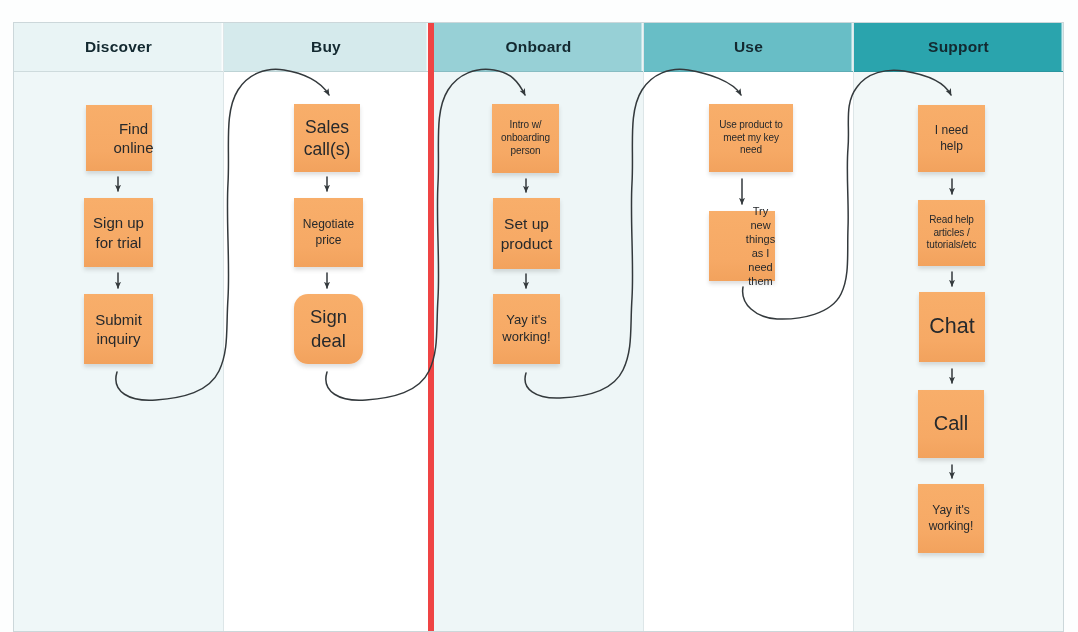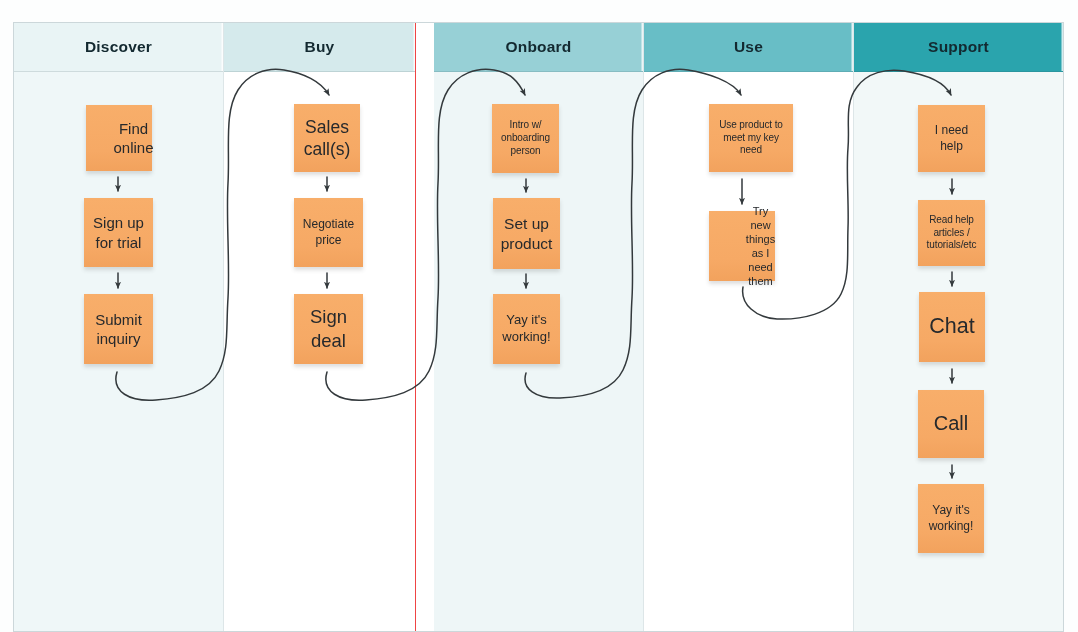--- a/index.html
+++ b/index.html
@@ -7,21 +7,21 @@
     position:relative;width:1078px;height:632px;overflow:hidden;
     font-family:"Liberation Sans","DejaVu Sans",sans-serif;
     background:#fdfefe;
   }
   .board{
     position:absolute;left:13px;top:9px;width:1051px;height:610px;
     border:1px solid #ccd7da;background:#ffffff;box-sizing:border-box;margin-top:13px;
   }
   .col{position:absolute;top:0;height:100%;box-sizing:border-box;}
   .col-0{left:0;width:210px;background:#eff7f8;border-right:1px solid #dde6e8;}
-  .col-1{left:210px;width:192px;background:#ffffff;border-right:1px solid #ef4444;}
+  .col-1{left:210px;width:210px;background:#ffffff;border-right:6px solid #ef4444;}
   .col-2{left:420px;width:210px;background:#eef6f7;border-right:1px solid #dde6e8;}
   .col-3{left:630px;width:210px;background:#ffffff;border-right:1px solid #dde6e8;}
   .col-4{left:840px;width:209px;background:#f2f8f8;}
   .col-header{
     height:48px;display:flex;align-items:center;justify-content:center;
     font-weight:700;font-size:15.5px;color:#132930;letter-spacing:.2px;
     border-bottom:1px solid rgba(40,70,75,.14);
     box-shadow:inset -1.5px 0 0 rgba(255,255,255,.8);
     cursor:pointer;
   }
@@ -73,21 +73,21 @@
       <div class="col-header h-4">Support</div>
     </div>
   </div>
 
   <div class="note fs15" style="left:86px;top:105px;width:66px;height:66px;padding-left:35px;">Find online</div>
   <div class="note fs15" style="left:84px;top:198px;width:69px;height:69px;">Sign up for trial</div>
   <div class="note fs15" style="left:84px;top:294px;width:69px;height:70px;">Submit inquiry</div>
 
   <div class="note fs17" style="left:294px;top:104px;width:66px;height:68px;">Sales call(s)</div>
   <div class="note fs12" style="left:294px;top:198px;width:69px;height:69px;">Negotiate price</div>
-  <div class="note fs18" style="left:294px;top:294px;width:69px;height:70px;">Sign deal</div>
+  <div class="note fs18" style="left:294px;top:294px;width:69px;height:70px;border-radius:14px;">Sign deal</div>
 
   <div class="note fs10" style="left:492px;top:104px;width:67px;height:69px;">Intro w/ onboarding person</div>
   <div class="note fs15b" style="left:493px;top:198px;width:67px;height:71px;">Set up product</div>
   <div class="note fs13" style="left:493px;top:294px;width:67px;height:70px;">Yay it's working!</div>
 
   <div class="note fs10" style="left:709px;top:104px;width:84px;height:68px;">Use product to meet my key need</div>
   <div class="note fs11" style="left:709px;top:211px;width:66px;height:70px;padding-left:43px;">Try new things as I need them</div>
 
   <div class="note fs16" style="left:918px;top:105px;width:67px;height:67px;">I need help</div>
   <div class="note fs10" style="left:918px;top:200px;width:67px;height:66px;">Read help articles / tutorials/etc</div>

